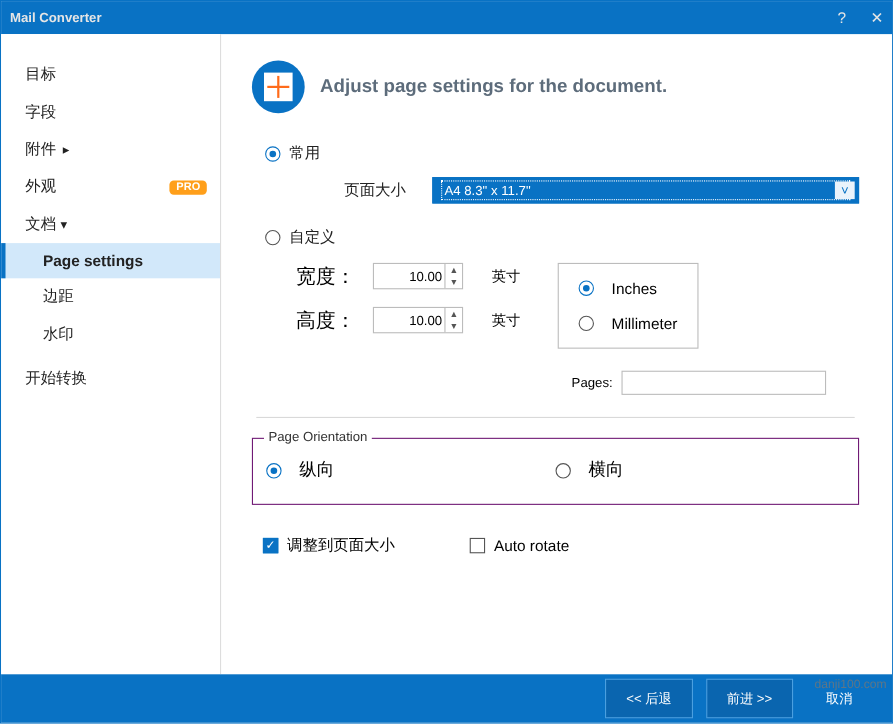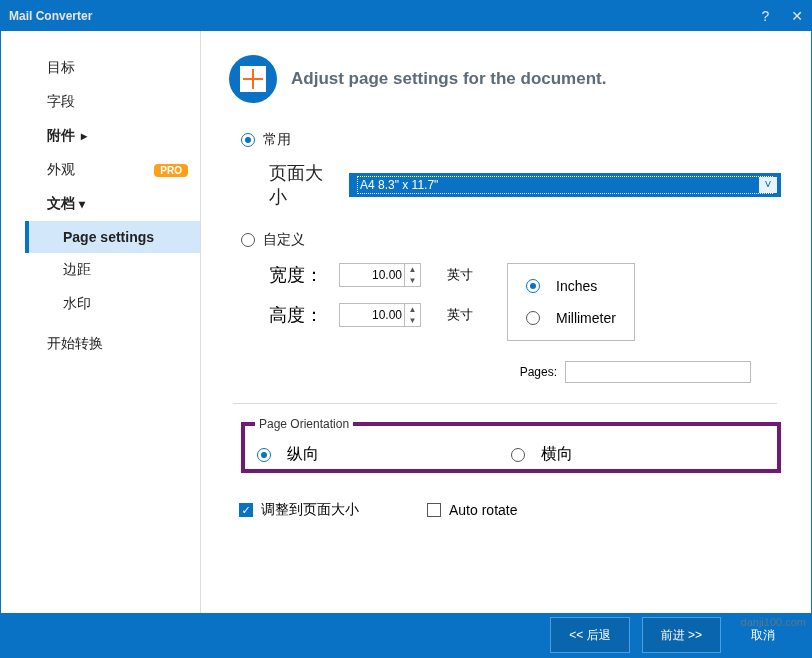--- a/index.html
+++ b/index.html
@@ -3,59 +3,59 @@
 <meta charset="utf-8">
 <style>
 * { margin: 0; padding: 0; box-sizing: border-box; font-family: "Microsoft YaHei", "Segoe UI", Tahoma, sans-serif; }
 body { background: #fff; }
 .window { width: 812px; height: 658px; border: 1px solid #0972c4; display: flex; flex-direction: column; background: #fff; }
 .titlebar { height: 30px; background: #0972c4; color: #e5e5e5; display: flex; align-items: center; padding: 0 8px; justify-content: space-between; }
 .titlebar .title { font-size: 12px; font-weight: bold; }
 .titlebar .ctrls { display: flex; align-items: center; gap: 22px; font-size: 14px; }
 .titlebar .ctrls span { cursor: pointer; }
 .body { flex: 1; display: flex; overflow: hidden; }
-.sidebar { width: 200px; background: #fff; border-right: 1px solid #ddd; padding-top: 20px; padding-left: 24px; }
+.sidebar { width: 200px; background: #fff; border-right: 1px solid #ddd; padding-top: 20px; }
 .sidebar .item { display:flex; align-items:center; padding: 8px 0 8px 22px; font-size: 14px; color: #222; cursor: pointer; }
 .sidebar .item .pro { margin-left:auto; margin-right:12px; background:#ff9f1a; color:#fff; font-size:10px; font-weight:bold; border-radius:4px; padding:1px 6px; }
-.sidebar .item.bold { font-weight: bold; text-align: center; }
+.sidebar .item.bold { font-weight: normal; text-align: center; }
 .sidebar .subitem { padding: 8px 0 8px 38px; font-size: 14px; color:#222; cursor:pointer; }
 .sidebar .subitem.active { background: #d2e8fa; border-left: 4px solid #0972c4; padding-left:34px; font-weight:bold; }
 .caret-r::after{content:"▸"; margin-left:6px; font-size:12px;}
 .caret-d::after{content:"▾"; margin-left:4px; font-size:12px;}
 .main { flex:1; padding: 24px 30px 10px 28px; display:flex; flex-direction:column; overflow:auto; }
 .header { display:flex; align-items:center; gap:14px; margin-bottom:20px;}
 .header .icon-circle{ width:48px; height:48px; border-radius:50%; background:#0972c4; display:flex; align-items:center; justify-content:center; }
 .header .icon-inner{ width:26px; height:26px; background:#fff; position:relative; }
 .header .icon-inner::before{content:""; position:absolute; left:50%; top:3px; bottom:3px; width:2px; background:#ff6b1a; transform:translateX(-50%);}
 .header .icon-inner::after{content:""; position:absolute; top:50%; left:3px; right:3px; height:2px; background:#ff6b1a; transform:translateY(-50%);}
 .header h2{ font-size:17px; color:#5d6c7b; font-weight:bold;}
 .opt-row{ display:flex; align-items:center; margin:8px 0 8px 12px; }
 .radio{ width:14px; height:14px; border:1px solid #555; border-radius:50%; display:inline-flex; align-items:center; justify-content:center; margin-right:8px; cursor:pointer;}
 .radio.on{ border-color:#0972c4;}
 .radio.on::after{content:""; width:6px; height:6px; background:#0972c4; border-radius:50%;}
 .opt-label{ font-size:14px; color:#222; }
 .sub-block{ margin:4px 0 4px 40px; display:flex; align-items:center; gap:10px;}
-.sub-block .lbl{ width:70px; font-size:18px; color:#222;}
+.sub-block .lbl{ width:70px; font-size:14px; color:#222;margin-left:44px;}
 .page-select{ flex:1; height:24px; border:2px solid #0972c4; background:#0972c4; position:relative; display:flex; align-items:center; padding:0 6px; color:#fff; font-size:12px;}
 .page-select .sel-text{ border:1px dotted #fff; padding:0 2px; line-height:16px; flex:1;}
 .page-select .dd{ position:absolute; right:2px; top:2px; bottom:2px; width:18px; background:#eaf3fb; display:flex; align-items:center; justify-content:center; color:#0972c4;}
 .spin{ width:82px; height:24px; border:1px solid #bcbcbc; display:flex; align-items:center; justify-content:flex-end; padding-right:18px; background:#fff; position:relative; font-size:12px;}
 .spin .arrows{ position:absolute; right:0; top:0; bottom:0; width:16px; border-left:1px solid #bcbcbc; display:flex; flex-direction:column;}
 .spin .arrows span{ flex:1; display:flex; align-items:center; justify-content:center; font-size:8px; color:#555;}
 .unit-box{ border:1px solid #bcbcbc; padding:14px 18px; display:flex; flex-direction:column; gap:16px; margin-left:20px; }
 .custom-wrap{ display:flex; align-items:flex-start;}
 .custom-col{ display:flex; flex-direction:column; gap:16px;}
 .custom-row{ display:flex; align-items:center; gap:10px;}
 .custom-row .lbl{ width:60px; font-size:18px;}
 .custom-row .unit{ width:40px; font-size:13px; text-align:left; margin-left:16px;}
 .pages-row{ display:flex; align-items:center; justify-content:flex-end; margin:20px 30px 20px 0; gap:8px;}
 .pages-row span{font-size:12px;}
 .pages-row input{ width:186px; height:22px; border:1px solid #bcbcbc; padding:0 4px; font-size:12px;}
 hr.sep{ border:none; border-top:1px solid #d9d9d9; margin:0 4px 18px 4px;}
-.fieldset{ border:4px solid #701a75; padding:18px 12px 4px 12px; position:relative; display:flex;margin-left:12px;}
+.fieldset{ border:1px solid #701a75; padding:18px 12px 20px 12px; position:relative; display:flex;}
 .fieldset .legend{ position:absolute; top:-9px; left:10px; background:#fff; padding:0 4px; font-size:12px; color:#333;}
 .fieldset .half{ flex:1; display:flex; align-items:center;}
 .check-row{ display:flex; align-items:center; margin:28px 0 0 10px; gap:68px;}
 .check{ display:flex; align-items:center; gap:8px; font-size:14px; cursor:pointer;}
 .chk{ width:14px; height:14px; border:1px solid #555; display:inline-flex; align-items:center; justify-content:center; background:#fff;}
 .chk.on{ background:#0972c4; border-color:#0972c4; color:#fff; font-size:11px; line-height:1;}
 .chk.on::after{content:"✓";}
 .footer{ height:44px; background:#0972c4; display:flex; align-items:center; justify-content:flex-end; padding:0 18px; gap:12px;}
 .btn{ height:26px; padding:17px 18px; border:1px solid #4a9fe0; background:#0a65af; color:#fff; font-size:12px; display:flex; align-items:center; cursor:pointer;}
 .btn.primary{ background:#1078ce; font-weight:bold; min-width:110px; justify-content:center;}

